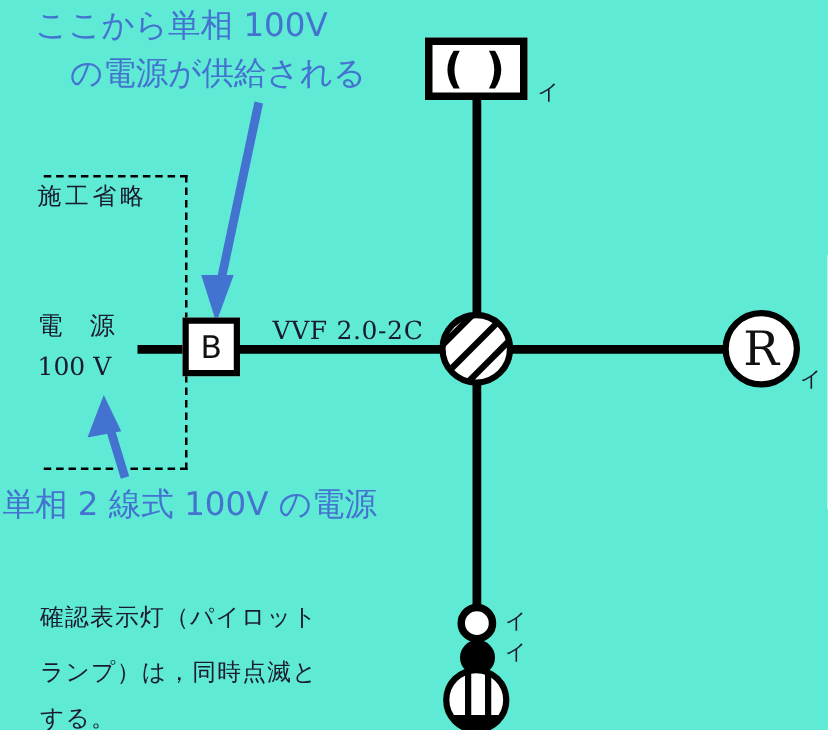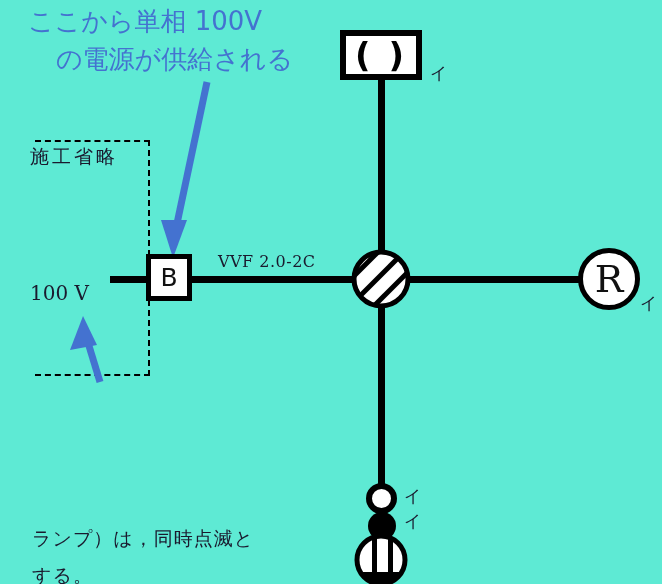--- a/index.html
+++ b/index.html
@@ -31,21 +31,21 @@
   }
 
   
   .lbl {
     color: #1a1a2e;
     font-family: "DejaVu Serif", "Liberation Serif", serif;
     white-space: pre;
   }
   .lbl-src { font-size: 20px; line-height: 25px; }
   .lbl-omit { font-size: 19px; letter-spacing: 3px; }
-  .lbl-cable { font-size: 16px; letter-spacing: 0.5px; }
+  .lbl-cable { font-size: 20px; letter-spacing: 0.5px; }
   .note {
     color: #1a1a2e;
     font-family: "DejaVu Serif", "Liberation Serif", serif;
     font-size: 19px;
     line-height: 28px;
     white-space: pre;
     letter-spacing: 1px;
   }
   .kana {
     color: #1a1a2e;
@@ -143,28 +143,31 @@
   <div class="abs anno" style="left:28px; top:40px;margin-left:28px;">の電源が供給される</div>
 
   <svg class="abs" style="left:160px; top:78px;" width="90" height="185">
     <line x1="47" y1="4" x2="15" y2="155" stroke="#4472d0" stroke-width="7"></line>
     <polygon points="13,180 1,142 27,142" fill="#4472d0"></polygon>
   </svg>
 
   <div class="abs dashed-box" style="left:35px; top:140px; width:113px; height:232px;"></div>
   <div class="abs lbl lbl-omit" style="left:30px; top:144px;">施工省略</div>
 
+  <div class="abs lbl lbl-src" style="left:30px; top:248px; letter-spacing:3px;">電  源</div>
   <div class="abs lbl lbl-src" style="left:30px; top:281px;">100 V</div>
 
   <svg class="abs" style="left:68px; top:312px;" width="70" height="72">
     <line x1="32" y1="70" x2="18" y2="24" stroke="#4472d0" stroke-width="7"></line>
     <polygon points="15,4 2,38 29,33" fill="#4472d0"></polygon>
   </svg>
 
-
+  <div class="abs anno" style="left:2px; top:385px;">単相 2 線式 100V の電源</div>
+
+  <div class="abs note" style="left:32px; top:480px;">確認表示灯（パイロット</div>
   <div class="abs note" style="left:32px; top:524px;">ランプ）は，同時点滅と</div>
   <div class="abs note" style="left:32px; top:536px;margin-top:25px;">する。</div>
 
   <div class="abs wire-h" style="left:110px; top:276px; width:38px;"></div>
 
   <div class="abs wire-h" style="left:190px; top:276px; width:182px;"></div>
 
   <div class="abs wire-h" style="left:392px; top:276px; width:188px;"></div>
 
   <div class="abs wire-v" style="left:378px; top:78px; height:182px;"></div>

